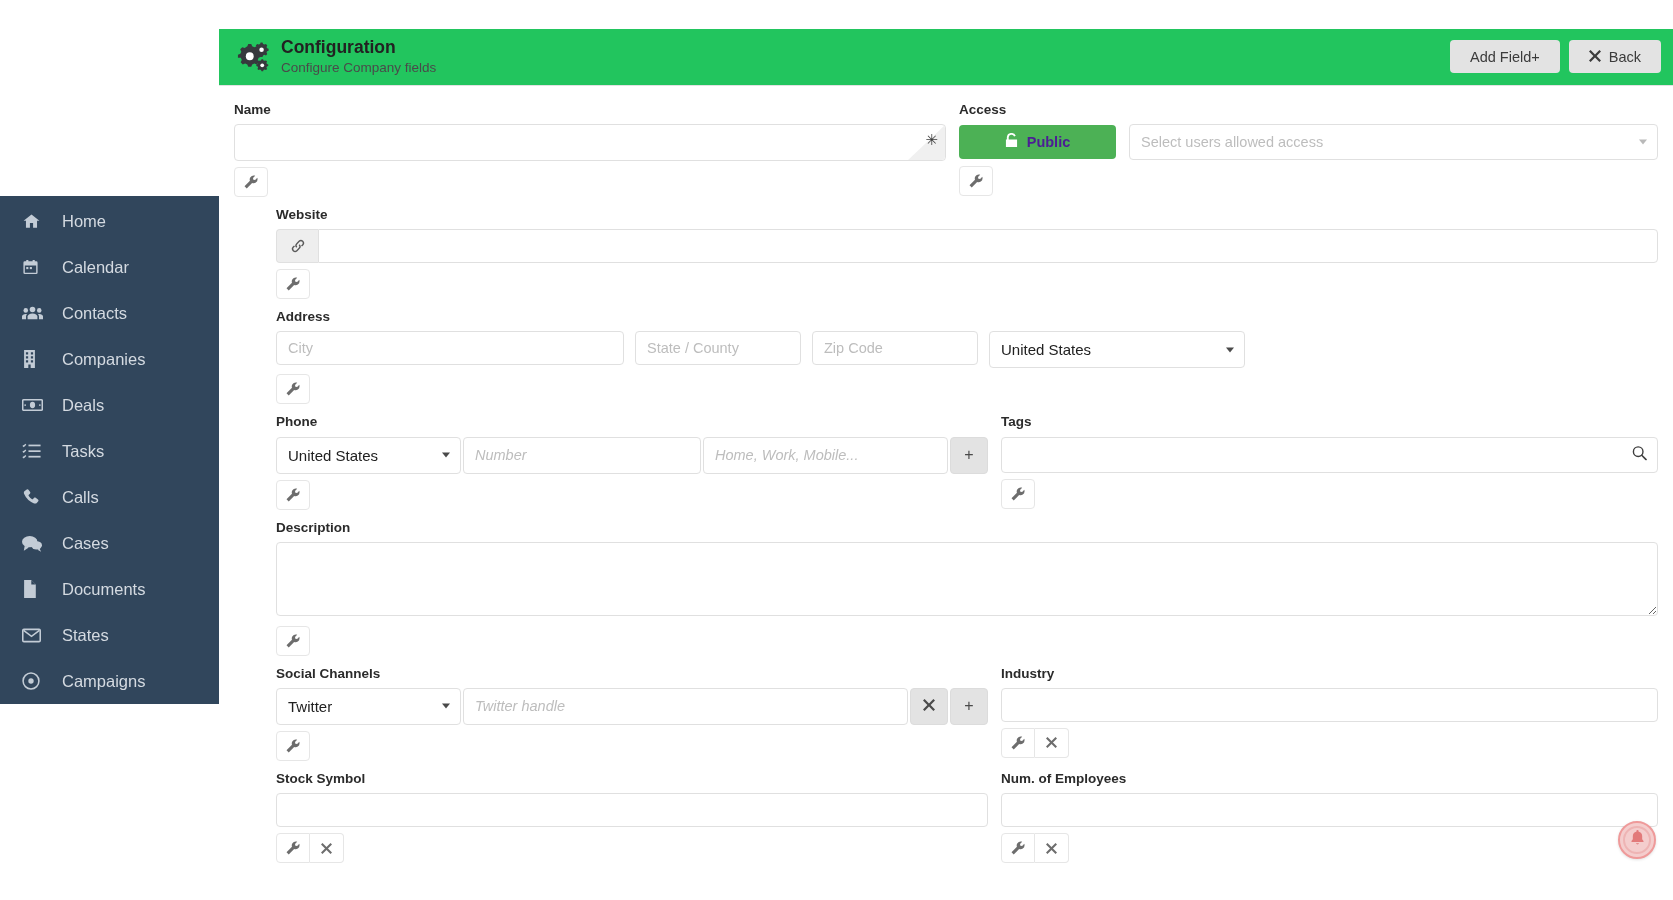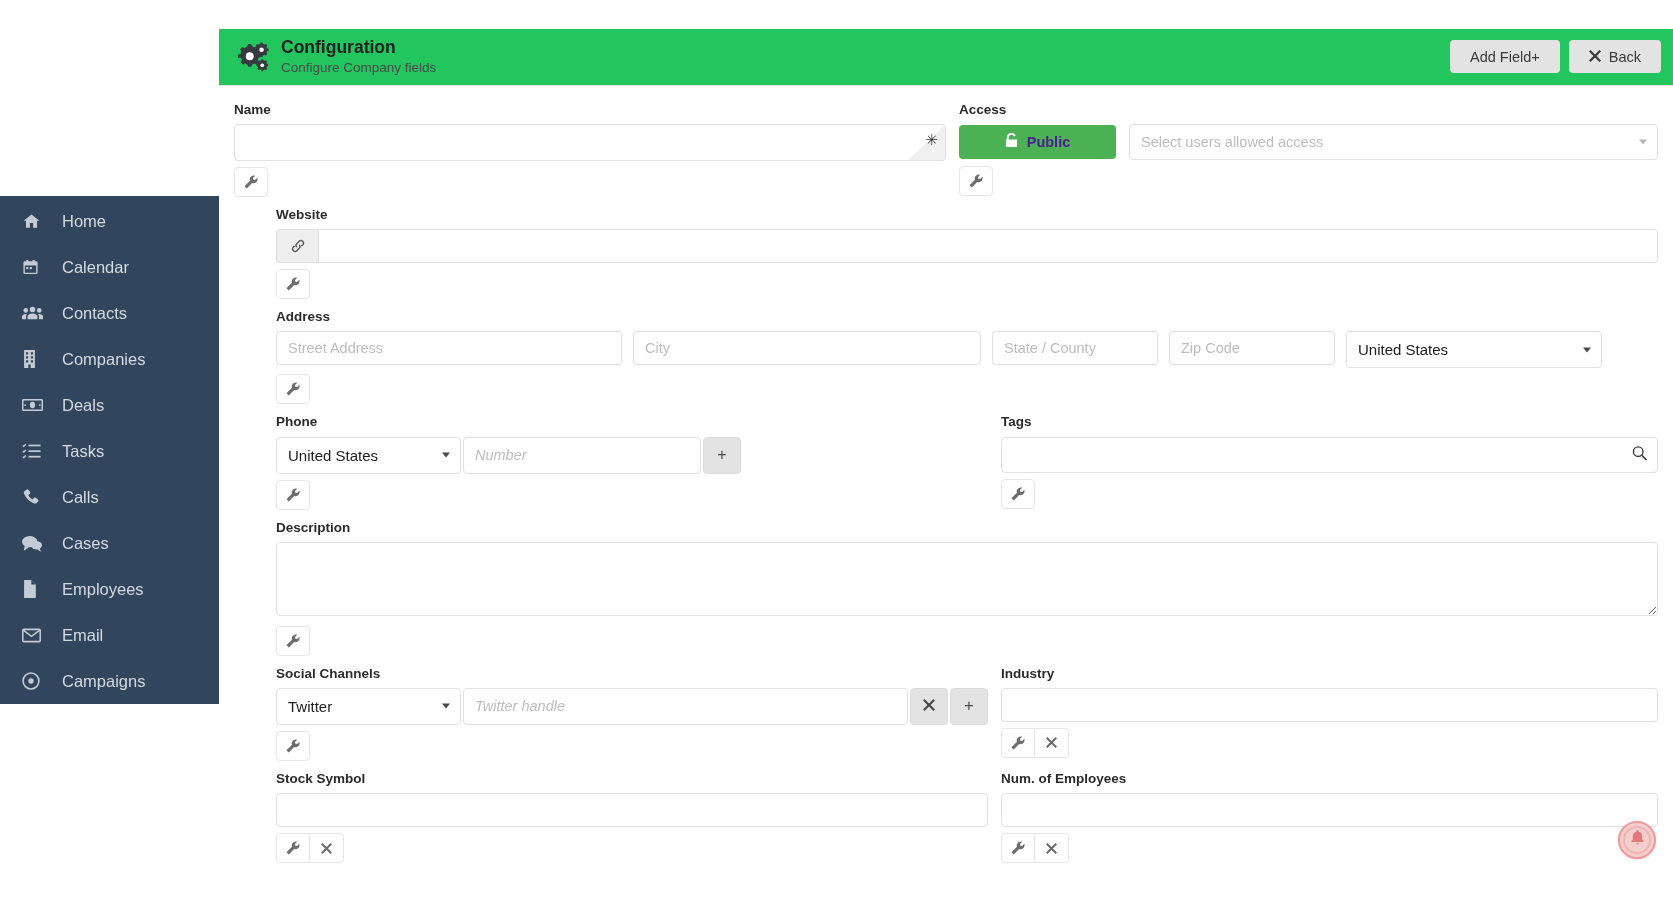--- a/index.html
+++ b/index.html
@@ -334,31 +334,31 @@
       <span class="nav-label">Cases</span>
     </div>
 
     <div class="nav-item">
       <span class="nav-ico">
         <svg width="15" height="18" viewBox="0 0 16 20">
             <path d="M2 0h8l5 5v15H2z"></path>
             <path d="M10 0v5h5z" fill="#31465c"></path>
           </svg>
       </span>
-      <span class="nav-label">Employees</span>
+      <span class="nav-label">Documents</span>
     </div>
 
     <div class="nav-item">
       <span class="nav-ico">
         <svg width="19" height="15" viewBox="0 0 22 16">
             <rect x="0.9" y="0.9" width="20.2" height="14.2" rx="1.4" fill="none" stroke="currentColor" stroke-width="1.8"></rect>
             <path d="M1.8 2.2 11 9l9.2-6.8" fill="none" stroke="currentColor" stroke-width="1.8"></path>
           </svg>
       </span>
-      <span class="nav-label">Email</span>
+      <span class="nav-label">States</span>
     </div>
 
     <div class="nav-item">
       <span class="nav-ico">
         <svg width="18" height="18" viewBox="0 0 20 20">
             <circle cx="10" cy="10" r="8.8" fill="none" stroke="currentColor" stroke-width="1.7"></circle>
             <circle cx="10" cy="10" r="3"></circle>
           </svg>
       </span>
       <span class="nav-label">Campaigns</span>
@@ -462,23 +462,20 @@
             <svg width="14" height="14" viewBox="0 0 16 16">
                 <path d="M11.1.5a4.6 4.6 0 0 0-4.3 6.2L.6 12.9l2.5 2.5 6.2-6.2a4.6 4.6 0 0 0 6.2-4.3c0-.6-.1-1.2-.3-1.7l-2.5 2.5-2-.4-.4-2L12.8.8c-.5-.2-1.1-.3-1.7-.3z" fill="currentColor"></path>
               </svg>
           </div>
         </div>
       </div>
 
       <div class="blk mt-section">
         <label class="flabel">Address</label>
         <div class="addr">
-          <div class="addr-street">
-            <input class="inp" value="" placeholder="Street Address" style="">
-          </div>
           <div class="addr-city">
             <input class="inp" value="" placeholder="City" style="">
           </div>
           <div class="addr-state">
             <input class="inp" value="" placeholder="State / County" style="">
           </div>
           <div class="addr-zip">
             <input class="inp" value="" placeholder="Zip Code" style="">
           </div>
           <div class="addr-country sel-wrap">
@@ -502,20 +499,21 @@
         <div class="col col-left">
           <label class="flabel">Phone</label>
           <div class="seg">
             <div class="seg-sel-wrap">
               <select class="seg-sel">
                 <option>United States</option>
               </select>
               <span class="caret"></span>
             </div>
             <input class="seg-inp" style="flex: 0 0 238px;" value="" placeholder="Number">
+            <input class="seg-inp" style="flex: 1 1 auto;" value="" placeholder="Home, Work, Mobile...">
             <div class="seg-btn" style="margin-left:2px;">
               <span>+</span>
             </div>
           </div>
           <div class="tools">
             <div class="tool-btn">
               <svg width="14" height="14" viewBox="0 0 16 16">
                   <path d="M11.1.5a4.6 4.6 0 0 0-4.3 6.2L.6 12.9l2.5 2.5 6.2-6.2a4.6 4.6 0 0 0 6.2-4.3c0-.6-.1-1.2-.3-1.7l-2.5 2.5-2-.4-.4-2L12.8.8c-.5-.2-1.1-.3-1.7-.3z" fill="currentColor"></path>
                 </svg>
             </div>

